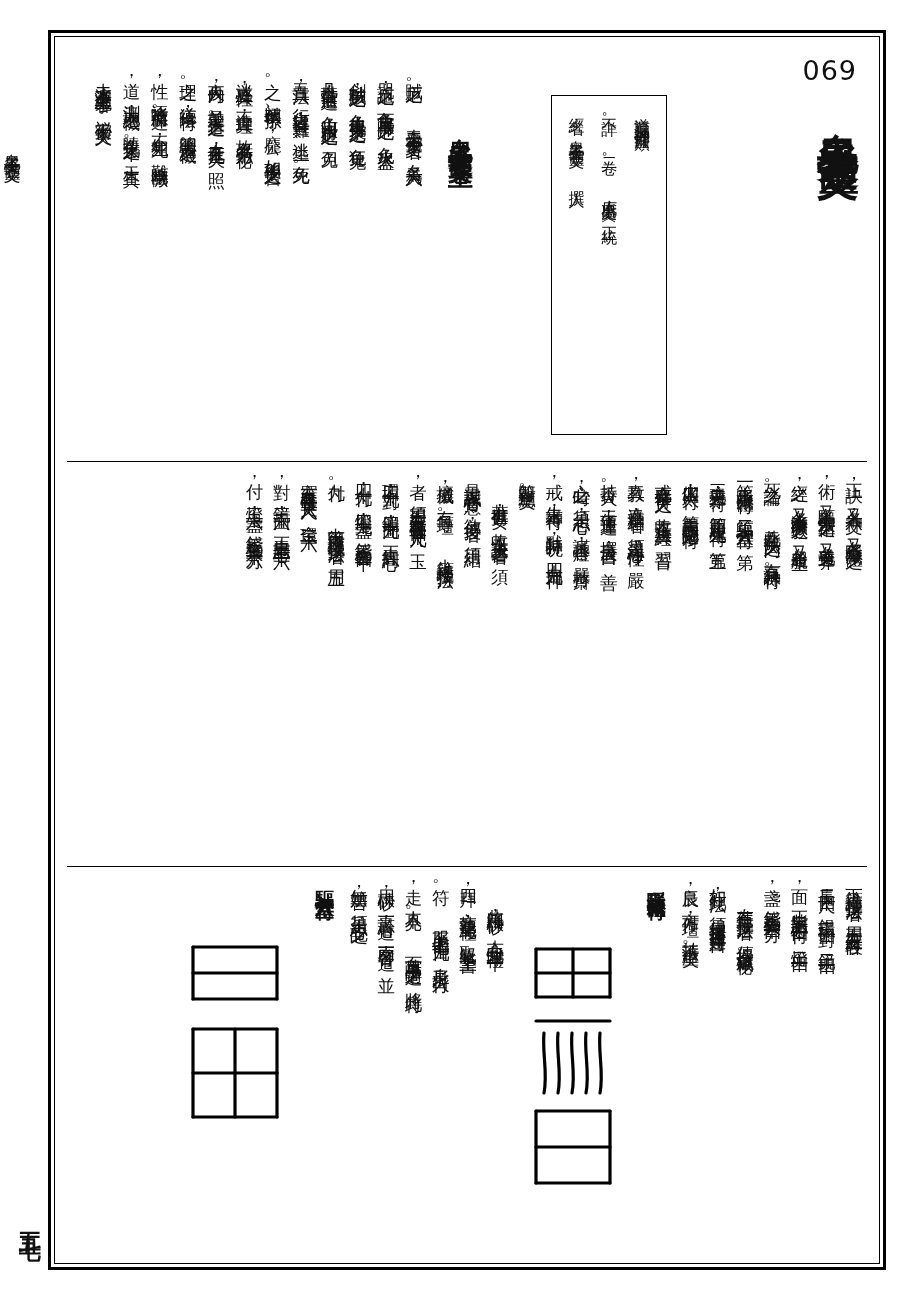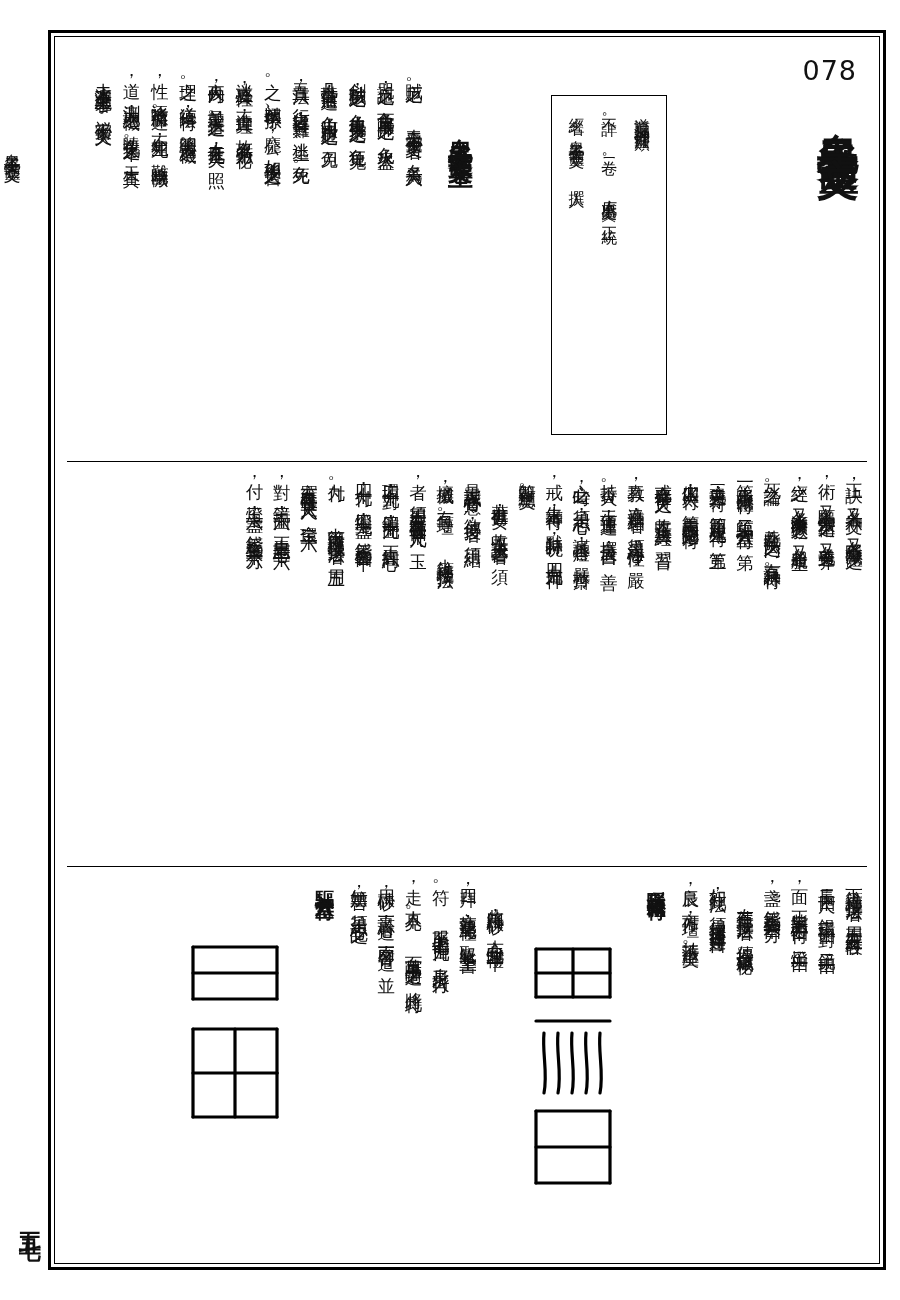--- a/index.html
+++ b/index.html
@@ -207,21 +207,21 @@
   
 </div>
 
 <div class="page-number">五五七</div>
 
 <div class="frame">
   <div class="frame-inner">
 
     <div class="top-block">
 
-      <div class="doc-number">078</div>
+      <div class="doc-number">069</div>
 
       <div class="doc-title">鬼谷子天髓靈文</div>
 
       <div class="meta-box">
         <div class="v">經名：鬼谷子天髓靈文。　撰人</div>
         <div class="v">不詳。　二卷。　底本出處：《正統</div>
         <div class="v">道藏》洞神部方法類。</div>
       </div>
 
       <div class="vol-title">鬼谷子天髓靈文卷上</div>

